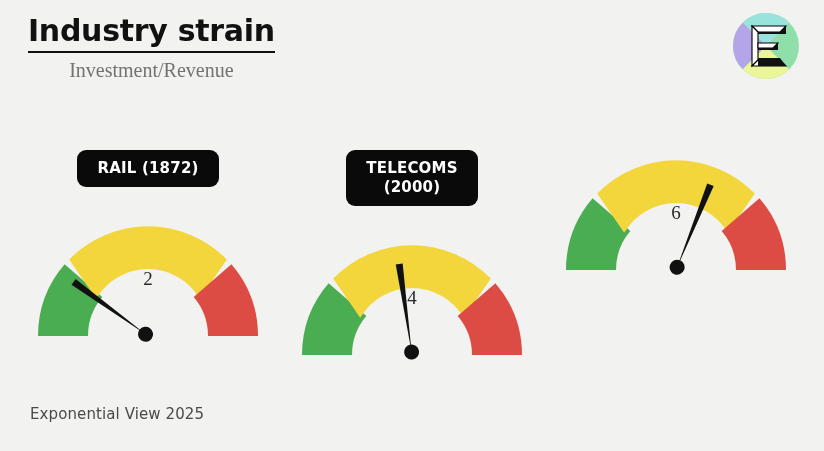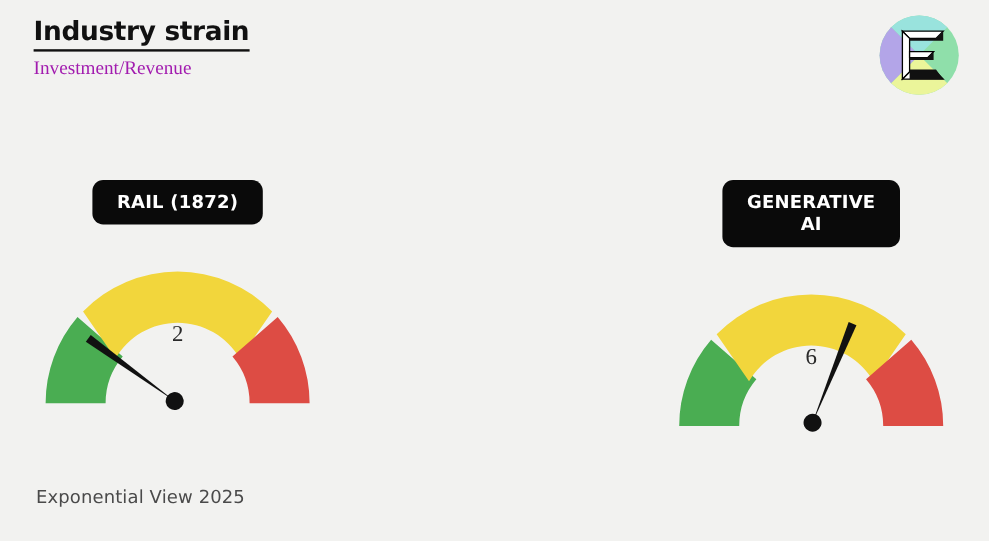--- a/index.html
+++ b/index.html
@@ -16,36 +16,37 @@
   }
 
   
   #header {
     position: absolute;
     left: 28px;
     top: 14px;
   }
   #page-title {
     font-family: "DejaVu Sans", sans-serif;
-    font-size: 22px;
+    font-size: 30px;
     font-weight: bold;
     color: #111111;
     letter-spacing: -0.3px;
     margin: 0;
     padding: 0 0 2px 0;
     display: inline-block;
     border-bottom: 2.5px solid #111111;
     line-height: 1.15;
   }
   #page-subtitle {
     font-family: "Liberation Serif", serif;
-    font-size: 16px;
-    color: #a21caf;
+    font-size: 20px;
+    color: #737373;
     margin: 6px 0 0 0;
     line-height: 1.1;
+    text-align: center;
   }
 
   
   #logo {
     position: absolute;
     right: 24px;
     top: 12px;
     width: 68px;
     height: 68px;
   }
@@ -160,24 +161,38 @@
         <path d="M 203.4,48.2 A 110,110 0 0 1 230,120 L 180,120 A 60,60 0 0 0 165.7,81.1 Z" fill="#dd4c44"></path>
         <g transform="rotate(-54 120 120)">
           <path d="M 120,118 L 116.5,28 L 123.5,28 Z" fill="#111111"></path>
           <circle cx="120" cy="117" r="7.5" fill="#111111"></circle>
         </g>
       </svg>
       <div class="gauge-value">2</div>
     </div>
   </div>
 
-
   <div class="gauge-card">
-    <div class="gauge-label">GENERATIVE
-AI</div>
+    <div class="gauge-label">TELECOMS
+(2000)</div>
+    <div class="gauge-dial">
+      <svg width="240" height="126" viewBox="0 0 240 126">
+        <path d="M 10,120 A 110,110 0 0 1 36.6,48.2 L 74.3,81.1 A 60,60 0 0 0 60,120 Z" fill="#4aad52"></path>
+        <path d="M 41.2,43.6 A 110,110 0 0 1 198.8,43.6 L 171.8,82.7 A 60,60 0 0 0 68.2,82.7 Z" fill="#f2d63c"></path>
+        <path d="M 203.4,48.2 A 110,110 0 0 1 230,120 L 180,120 A 60,60 0 0 0 165.7,81.1 Z" fill="#dd4c44"></path>
+        <g transform="rotate(-8 120 120)">
+          <path d="M 120,118 L 116.5,28 L 123.5,28 Z" fill="#111111"></path>
+          <circle cx="120" cy="117" r="7.5" fill="#111111"></circle>
+        </g>
+      </svg>
+      <div class="gauge-value">4</div>
+    </div>
+  </div>
+
+  <div class="gauge-card">
     <div class="gauge-dial">
       <svg width="240" height="126" viewBox="0 0 240 126">
         <path d="M 10,120 A 110,110 0 0 1 36.6,48.2 L 74.3,81.1 A 60,60 0 0 0 60,120 Z" fill="#4aad52"></path>
         <path d="M 41.2,43.6 A 110,110 0 0 1 198.8,43.6 L 171.8,82.7 A 60,60 0 0 0 68.2,82.7 Z" fill="#f2d63c"></path>
         <path d="M 203.4,48.2 A 110,110 0 0 1 230,120 L 180,120 A 60,60 0 0 0 165.7,81.1 Z" fill="#dd4c44"></path>
         <g transform="rotate(22 120 120)">
           <path d="M 120,118 L 116.5,28 L 123.5,28 Z" fill="#111111"></path>
           <circle cx="120" cy="117" r="7.5" fill="#111111"></circle>
         </g>
       </svg>

